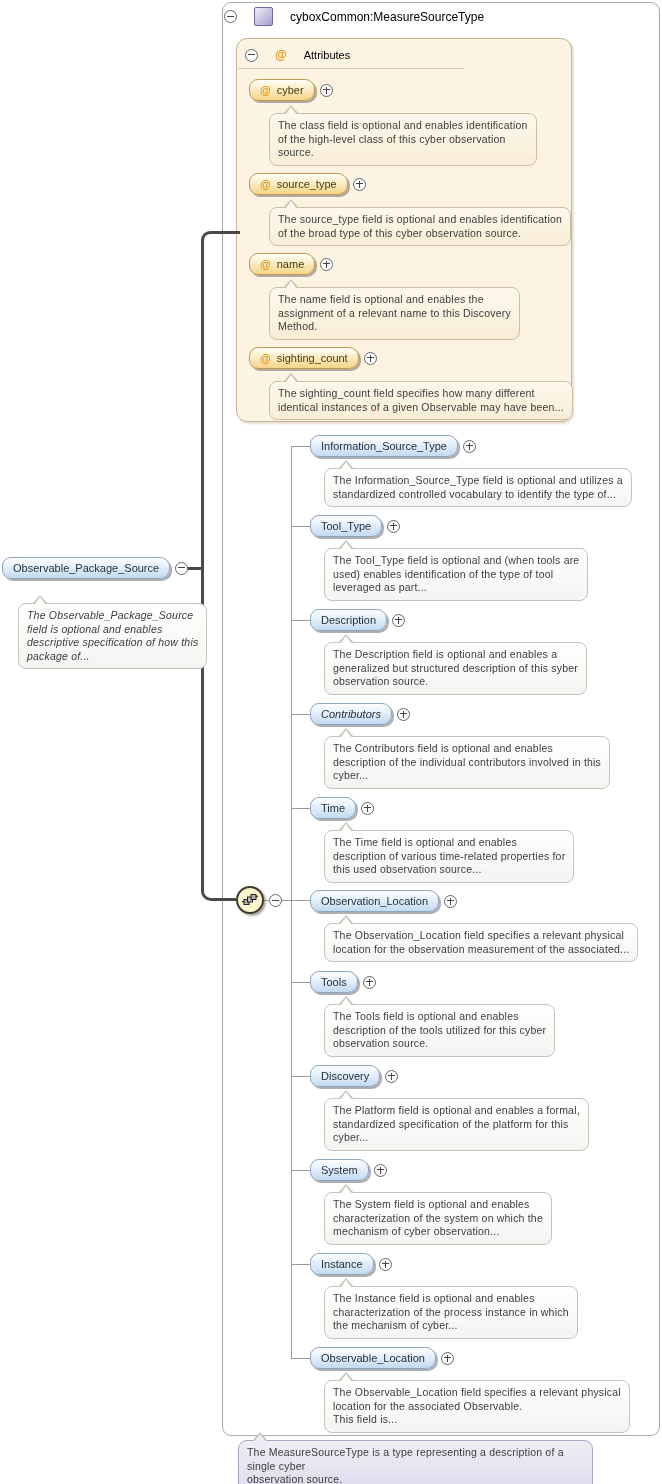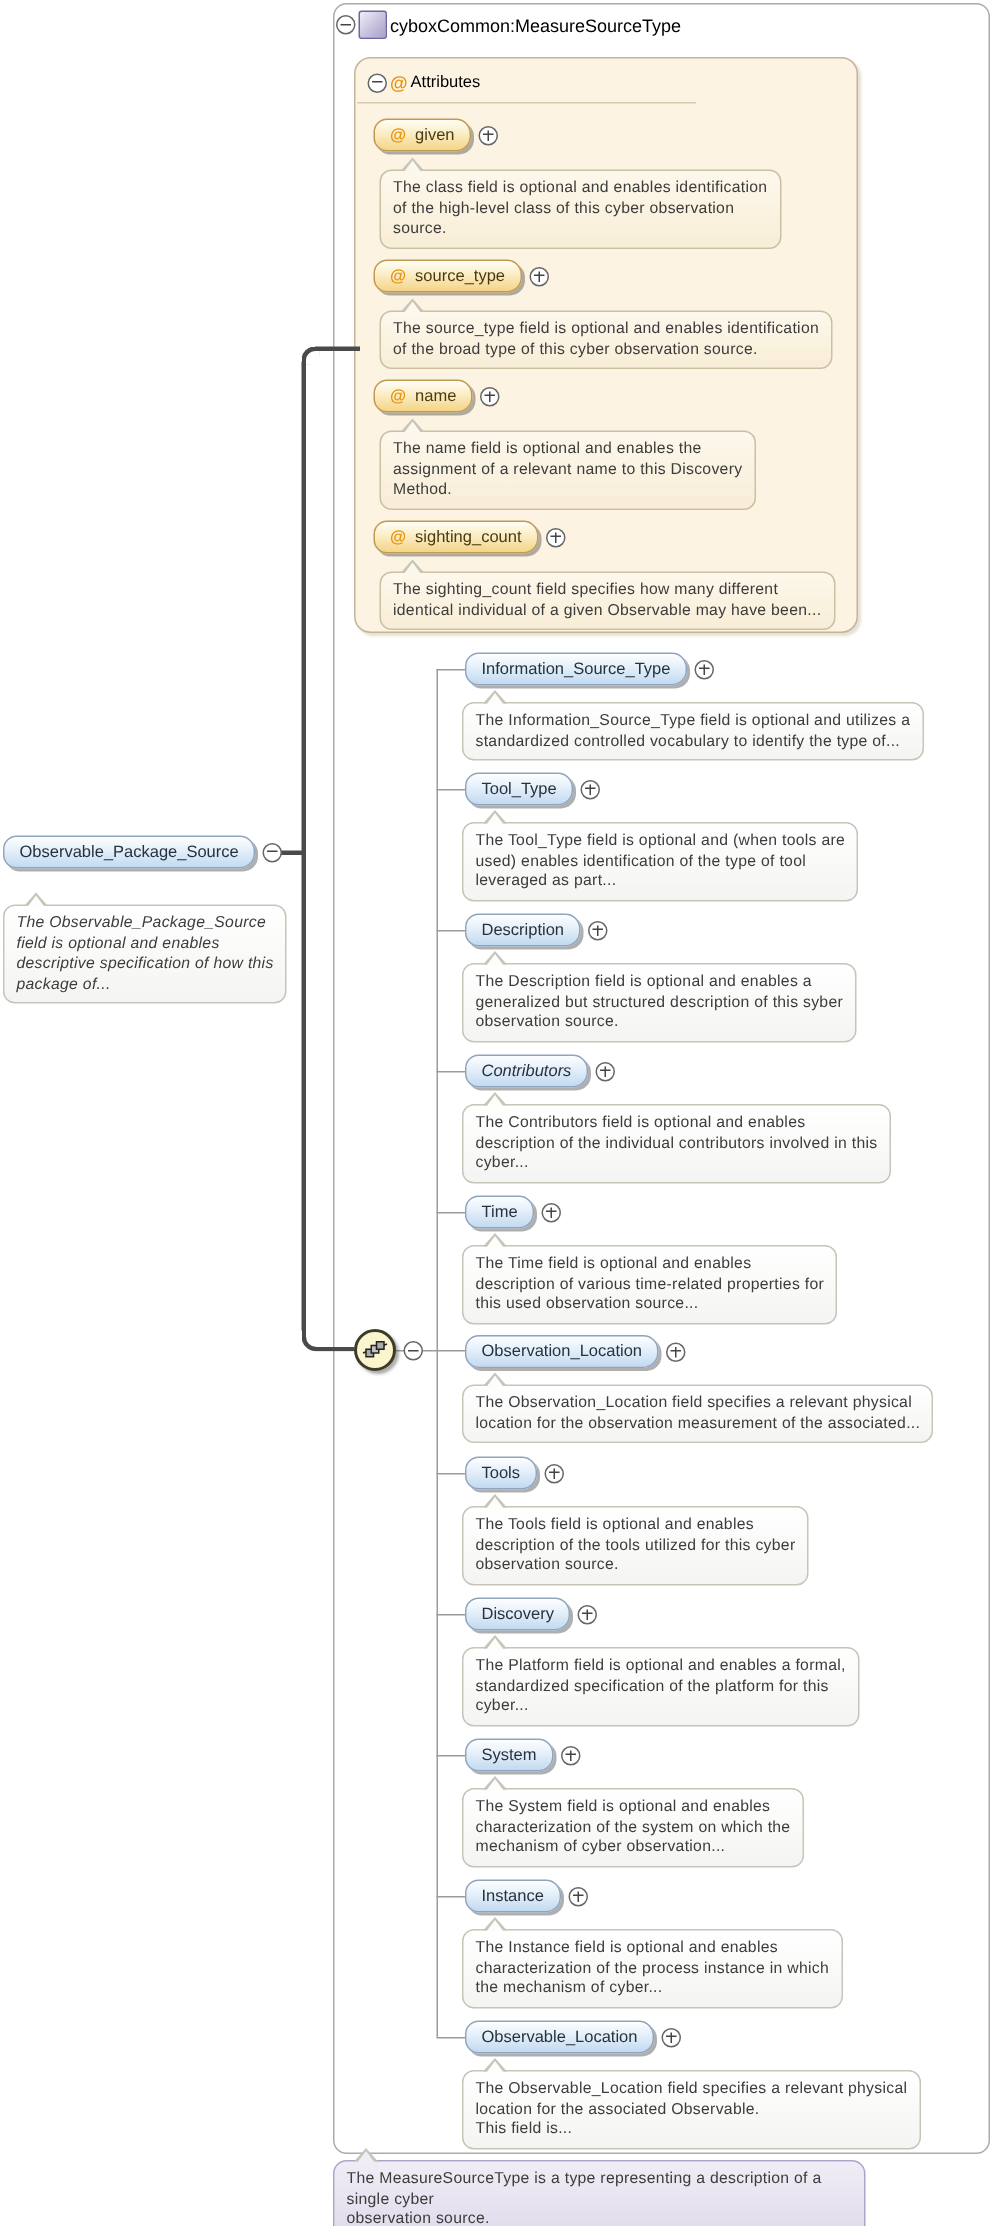--- a/index.html
+++ b/index.html
@@ -8,21 +8,21 @@
 
   
   .outer-box{position:absolute;left:222px;top:2px;width:436px;height:1432px;
              background:#fff;border:1px solid #ABABAB;border-radius:9px;}
   .attr-panel{position:absolute;left:236px;top:38px;width:334px;height:382px;
               background:#FCF3E2;border:1px solid #C3B598;border-radius:11px;
               box-shadow:2px 2px 2px rgba(180,165,130,.35);}
   .attr-divider{position:absolute;left:1px;top:29px;width:226px;height:1px;background:#D9CCAE;}
 
   
-  .hdr-row{position:absolute;display:flex;align-items:center;gap:2px;}
+  .hdr-row{position:absolute;display:flex;align-items:center;gap:17px;}
   .type-title{font-size:12px;color:#000;}
   .attr-title{font-size:11px;color:#000;}
   .purple-square{width:17px;height:17px;border:1px solid #6E66A0;border-radius:2px;
                  background:linear-gradient(135deg,#F1EEF8 0%,#CFC8E2 45%,#A89EC9 100%);}
   .at-sym{color:#E8940A;font-weight:bold;font-size:12px;}
 
   
   .toggle{width:13px;height:13px;min-width:13px;border:1px solid #666;border-radius:50%;
           background:#fff;position:relative;display:inline-block;box-sizing:border-box;z-index:4;}
   .toggle::before{content:"";position:absolute;left:2px;right:2px;top:4.5px;height:1px;background:#444;}
@@ -35,21 +35,21 @@
         background:linear-gradient(#FDFEFF 0%,#E4EFFA 45%,#C2DAF0 100%);
         box-shadow:2px 2px 0 rgba(110,110,110,.55);font-size:11px;color:#26323E;white-space:nowrap;}
   .attr-pill{border-color:#C09A50;background:linear-gradient(#FFFEF6 0%,#FBEFCB 40%,#F5D488 100%);
              color:#4A3A10;}
   .attr-pill .at-sym{margin-right:6px;font-size:11px;}
 
   
   .tip{position:absolute;border:1px solid #C9C4B8;border-radius:8px;padding:5px 8px;
        background:linear-gradient(#FFFFFF 0%,#F4F4F2 100%);
        font-size:10.5px;line-height:13.5px;letter-spacing:.2px;color:#3C3C3C;
-       white-space:pre;z-index:2;}
+       white-space:pre;z-index:2;margin-left:16px;}
   .tip::before{content:"";position:absolute;top:-9px;left:13px;width:0;height:0;
        border-left:8px solid transparent;border-right:8px solid transparent;
        border-bottom:9px solid #C9C4B8;}
   .tip::after{content:"";position:absolute;top:-7px;left:15px;width:0;height:0;
        border-left:6px solid transparent;border-right:6px solid transparent;
        border-bottom:8px solid #FDFDFC;}
   .attr-tip{background:linear-gradient(#FDF8EC 0%,#F8EDD6 100%);border-color:#CCC0A4;}
   .attr-tip::after{border-bottom-color:#FDF8EC;}
   .footer-tip{background:linear-gradient(#F0EDF6 0%,#DFDAEB 100%);border-color:#ACA4C6;
               white-space:pre-line;width:355px;box-sizing:border-box;border-radius:9px;}
@@ -115,21 +115,21 @@
       <span class="toggle"></span>
       <span class="at-sym">@</span>
       <span class="attr-title">Attributes</span>
     </div>
     <div class="attr-divider"></div>
 
     <div class="attr-group" style="top:40px;">
       <div class="pill-row" style="left:0;top:0;">
         <span class="pill attr-pill">
             <span class="at-sym">@</span>
-            <span>given</span>
+            <span>cyber</span>
           </span>
         <span class="toggle plus"></span>
       </div>
       <div class="tip attr-tip">The class field is optional and enables identification
 of the high-level class of this cyber observation
 source.</div>
     </div>
 
     <div class="attr-group" style="top:134px;">
       <div class="pill-row" style="left:0;top:0;">
@@ -158,21 +158,21 @@
 
     <div class="attr-group" style="top:308px;">
       <div class="pill-row" style="left:0;top:0;">
         <span class="pill attr-pill">
             <span class="at-sym">@</span>
             <span>sighting_count</span>
           </span>
         <span class="toggle plus"></span>
       </div>
       <div class="tip attr-tip">The sighting_count field specifies how many different
-identical individual of a given Observable may have been...</div>
+identical instances of a given Observable may have been...</div>
     </div>
   </div>
 
   <div class="src-group">
     <div class="pill-row" style="left:0;top:0;">
       <span class="pill">
           <span>Observable_Package_Source</span>
         </span>
       <span class="toggle"></span>
     </div>

